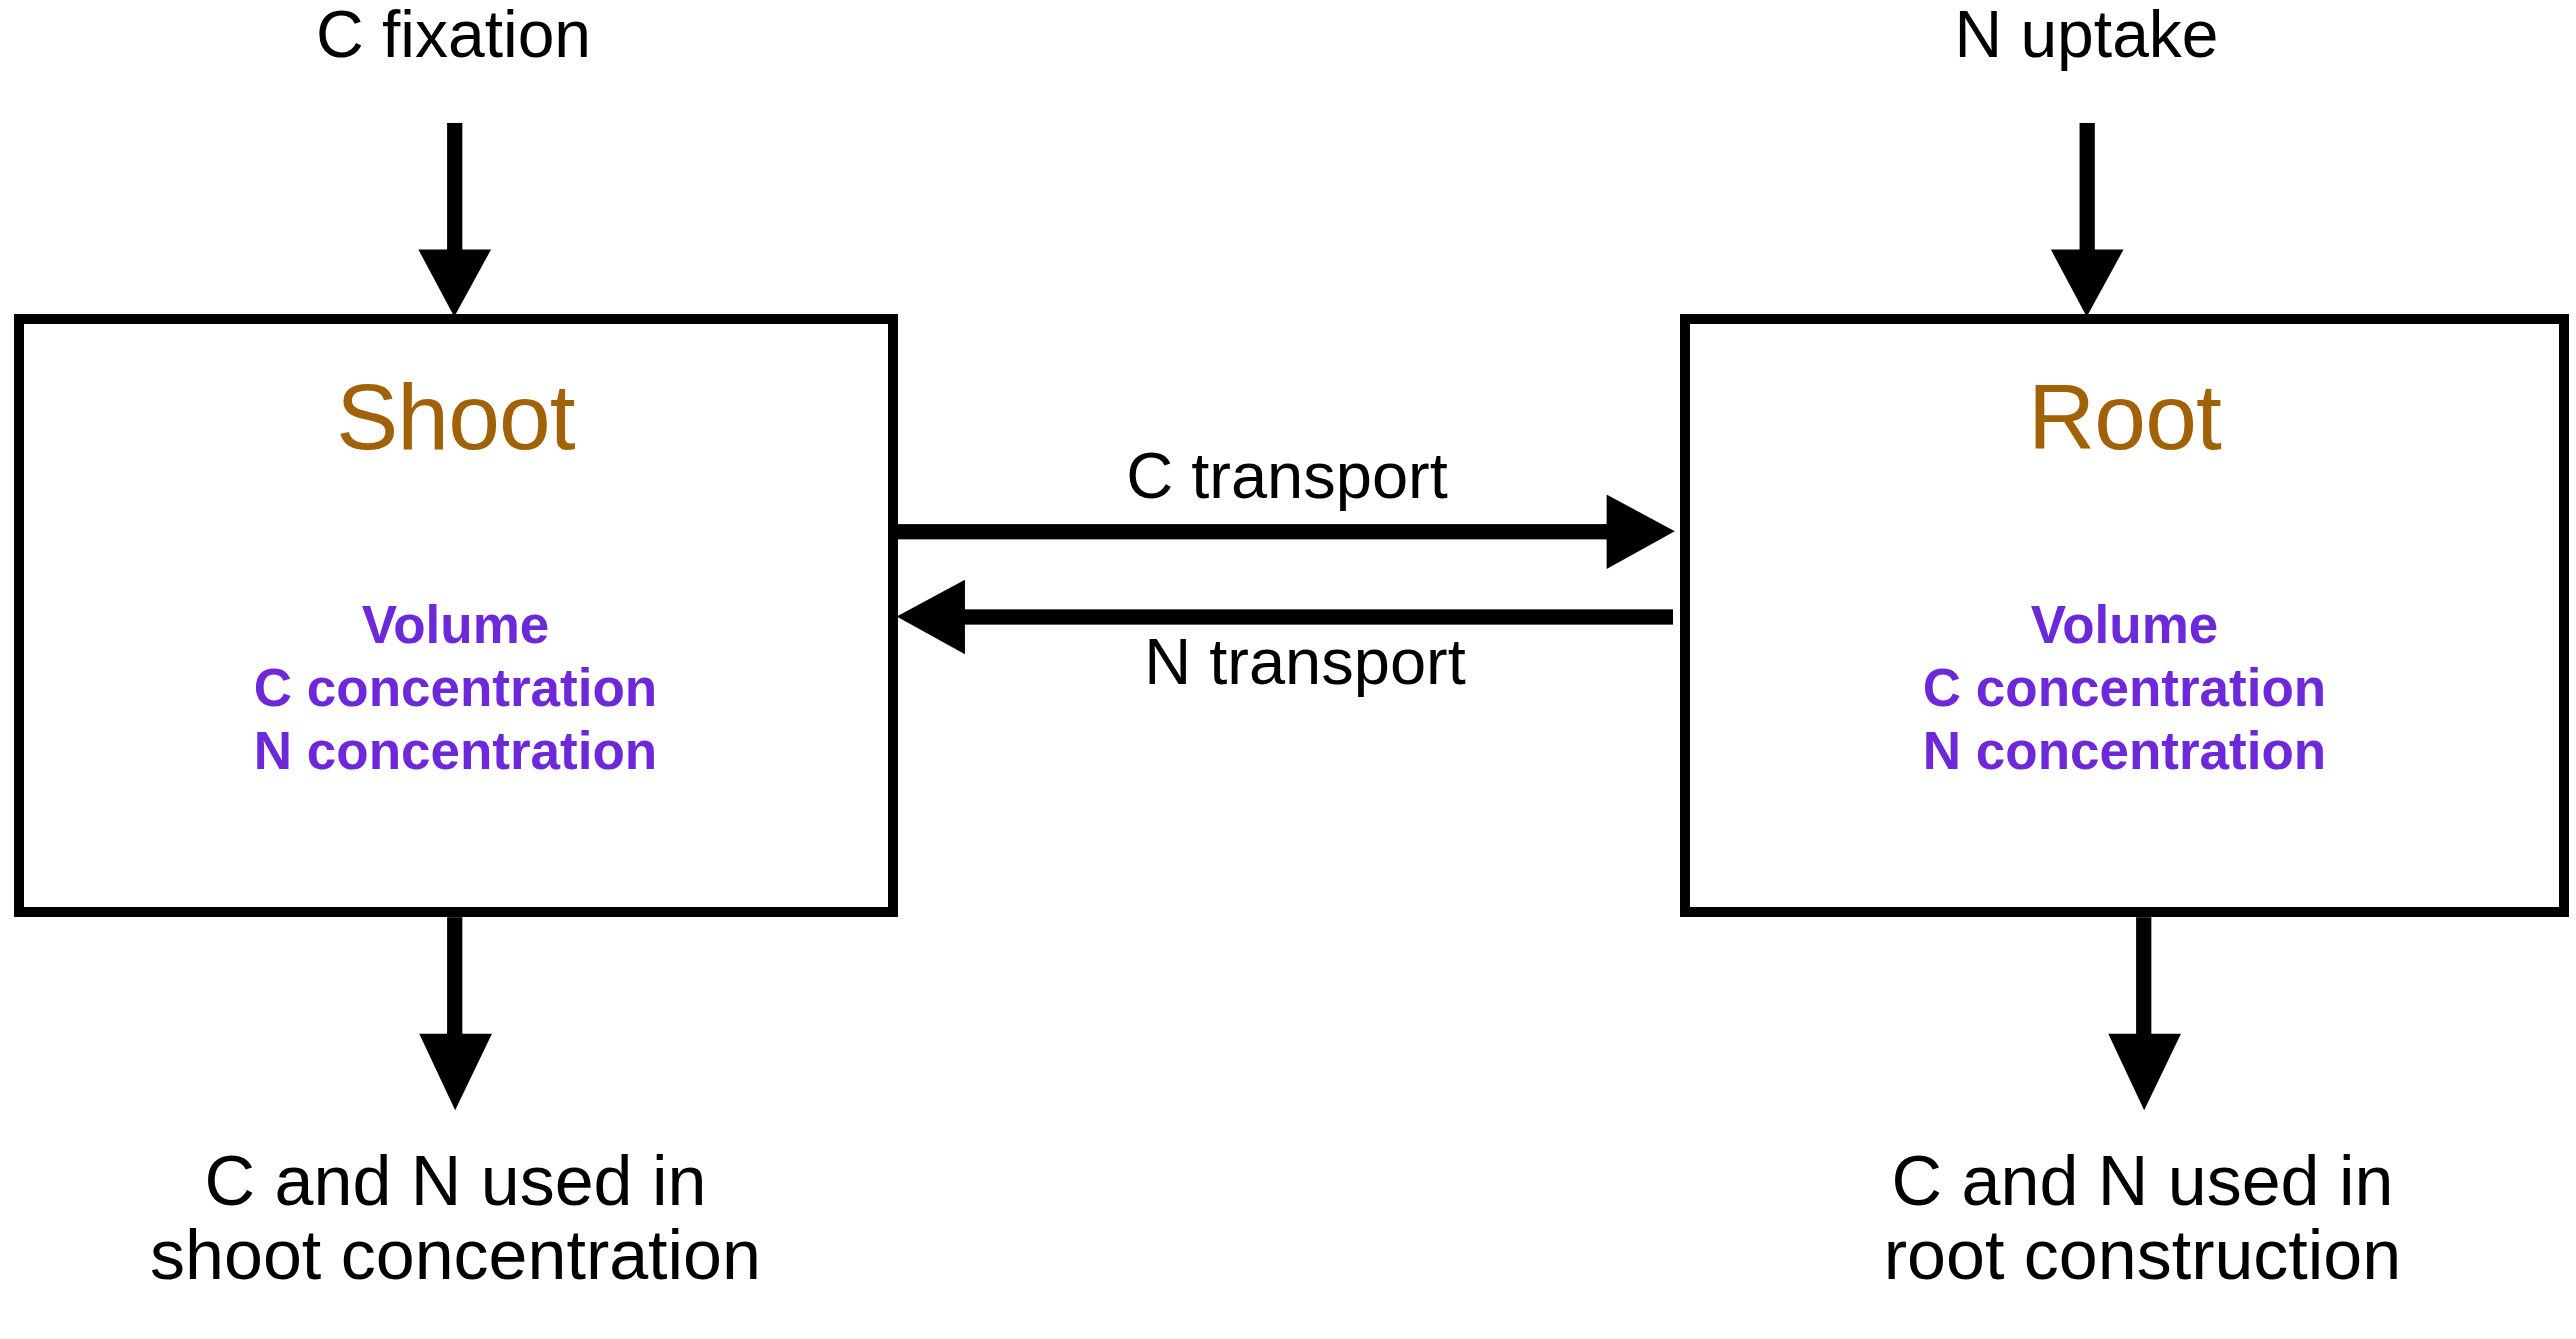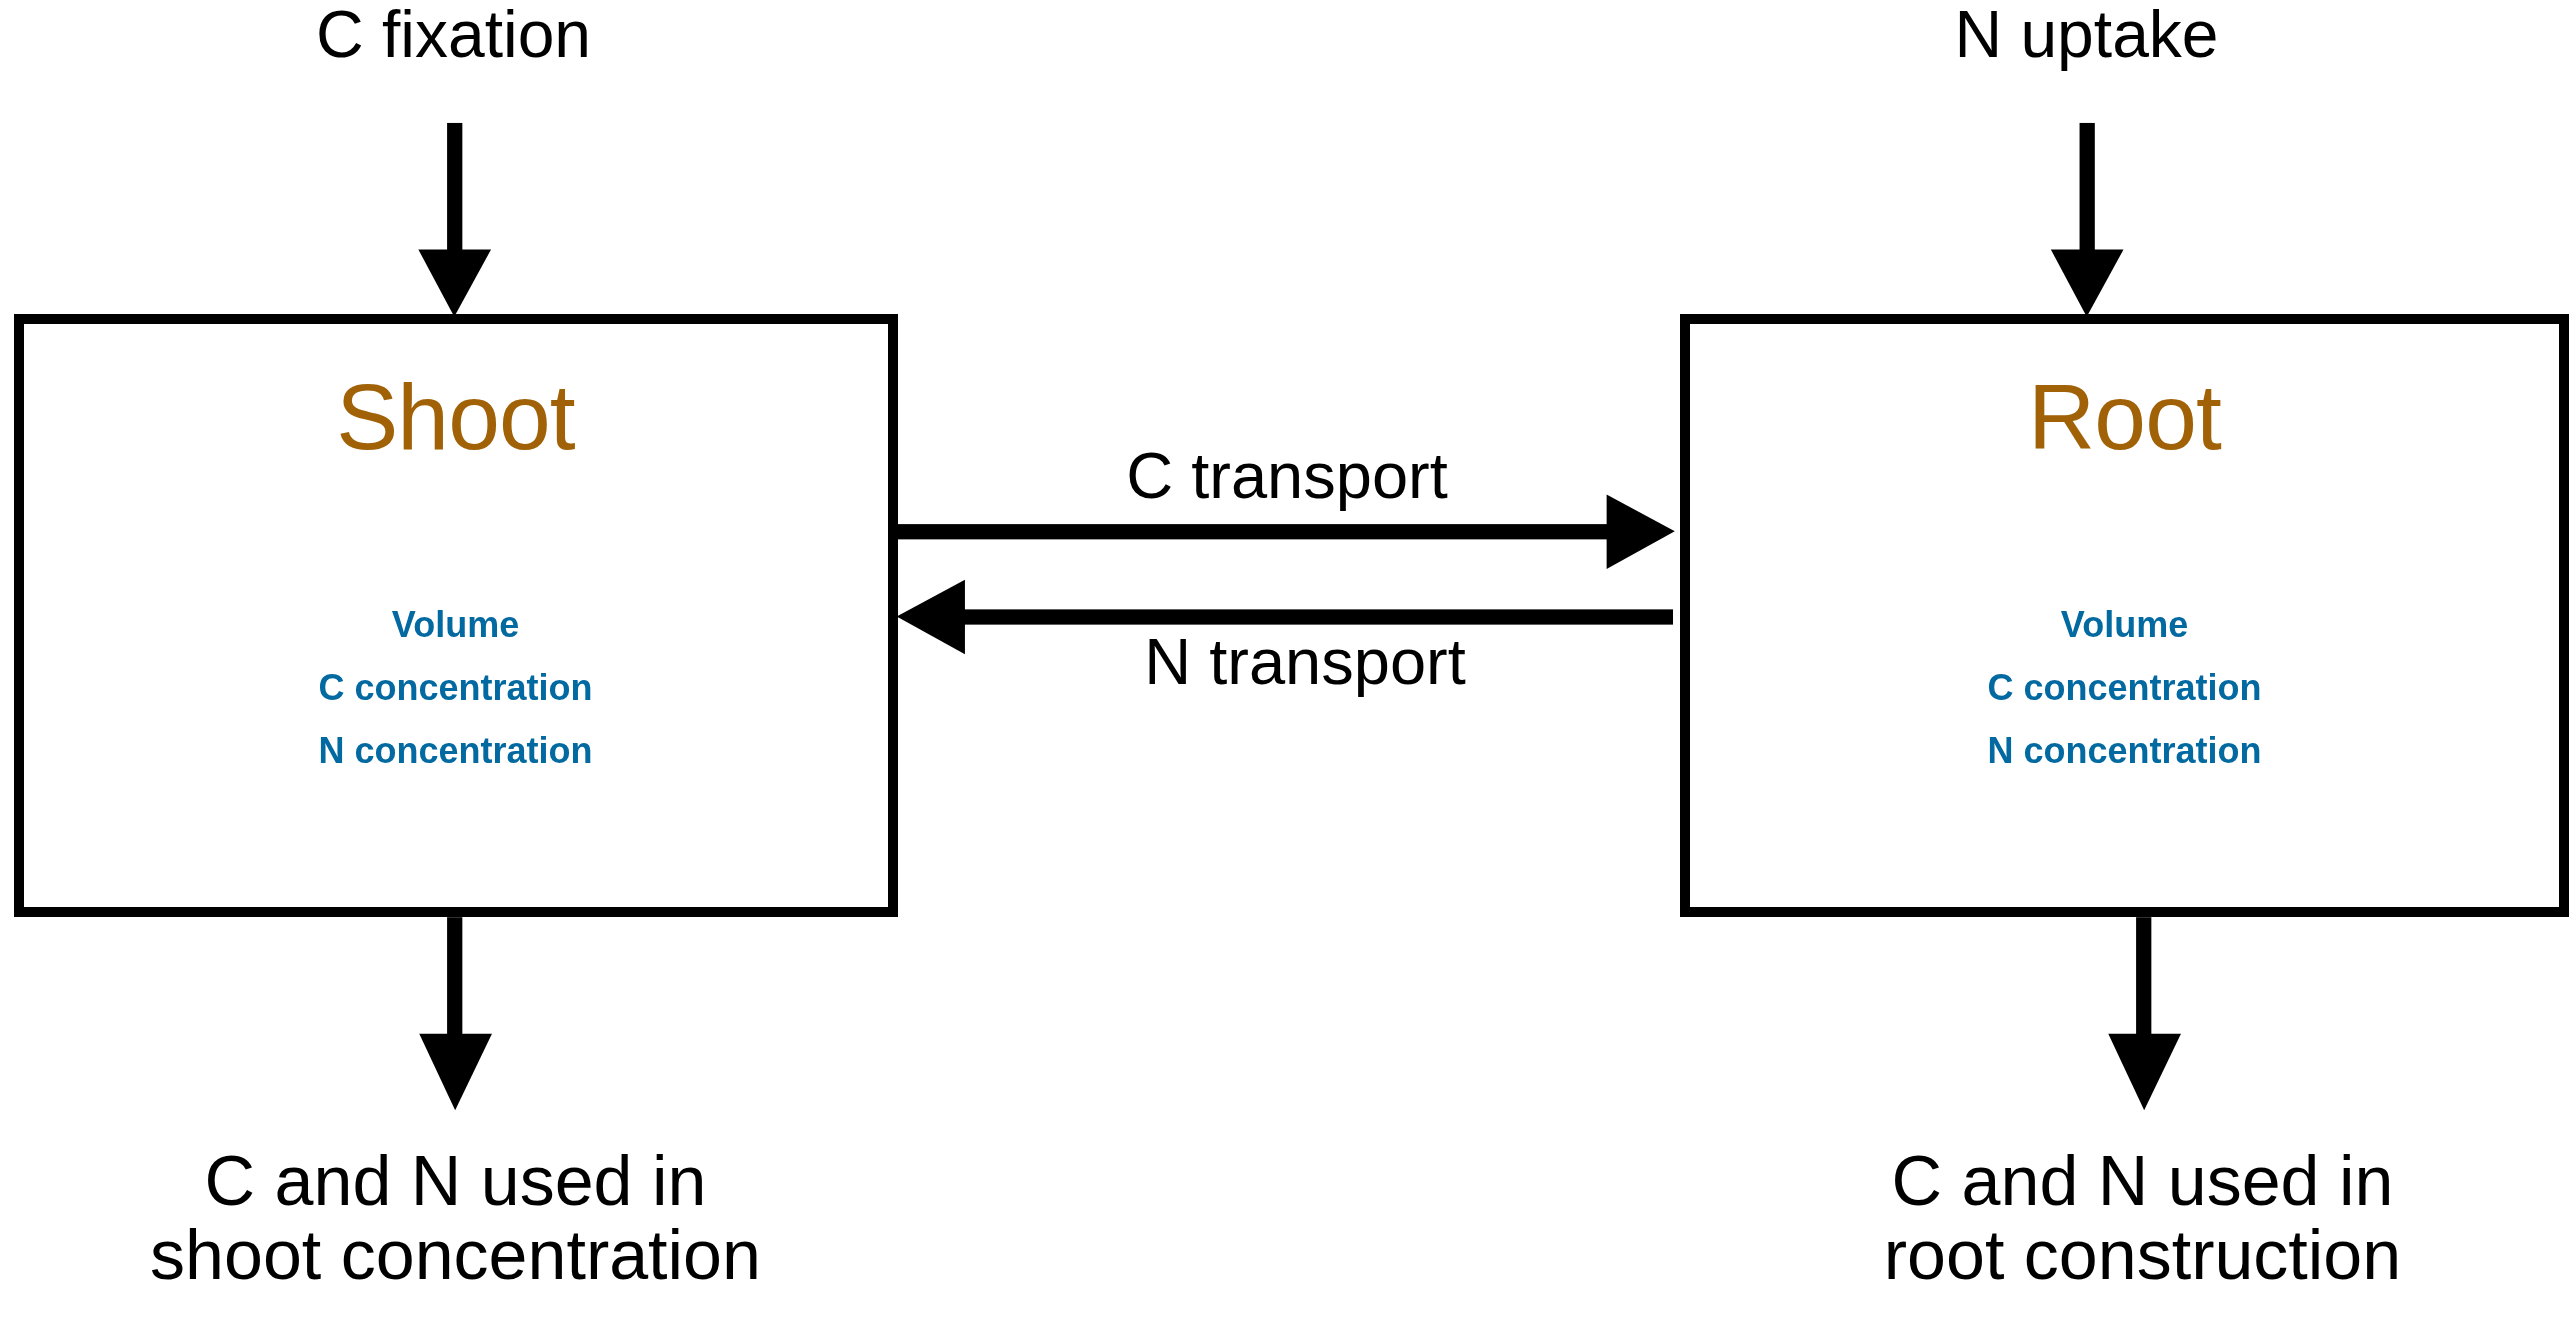--- a/index.html
+++ b/index.html
@@ -41,22 +41,22 @@
     white-space: nowrap;
   }
   #shoot-box .box-title { top: 47px; }
   #root-box  .box-title { top: 47px; }
 
   .box-props {
     position: absolute;
     left: 0;
     width: 100%;
     text-align: center;
-    color: #0369a1;
-    font-size: 36px;
+    color: #6d28d9;
+    font-size: 53px;
     line-height: 63px;
     font-weight: 600;
     white-space: nowrap;
   }
   #shoot-box .box-props { top: 269px; }
   #root-box  .box-props { top: 269px; }
   .box-props div { display: block; }
 
   
   .label {

